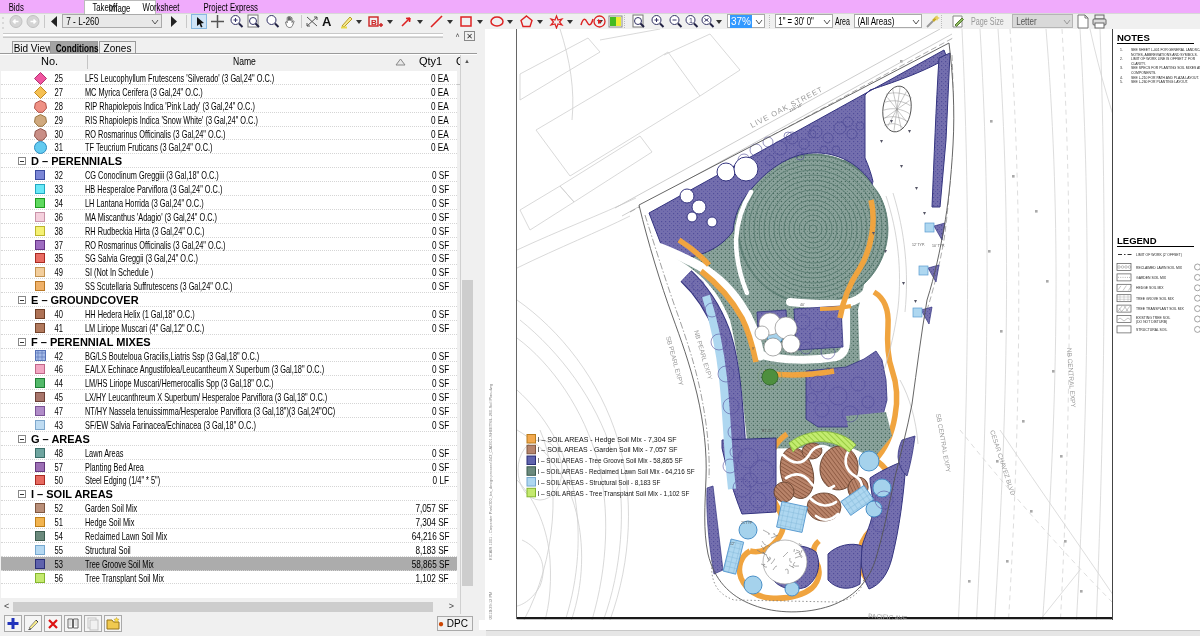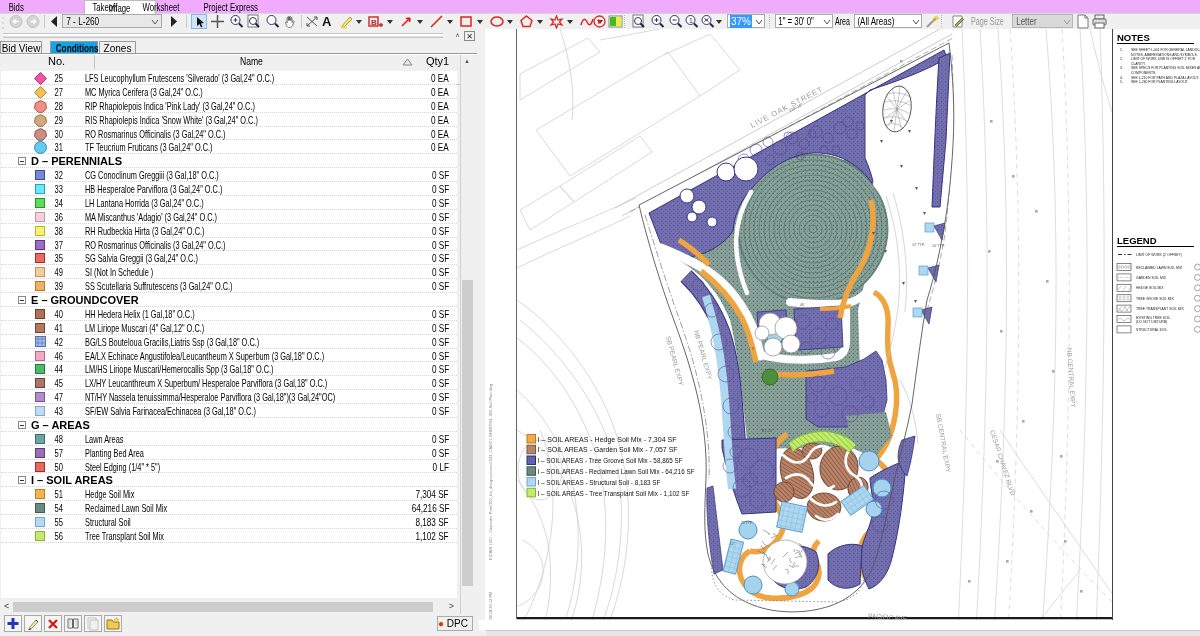--- a/index.html
+++ b/index.html
@@ -13,21 +13,21 @@
 .combo{position:absolute;top:0px;height:14px;background:#fff;border:1px solid #aaa;font-size:10px;line-height:13px;color:#000;}
 .gcombo{background:#d9d9d9;border:1px solid #b5b5b5;color:#555;text-decoration:underline;}
 
 #lpanel{position:absolute;left:0;top:29px;width:478px;height:607px;background:#f0f0f0;border-right:1px solid #c0c0c0;}
 #phead{position:absolute;left:0;top:1px;width:478px;height:11px;}
 #phead .grip{position:absolute;left:3px;top:3px;width:440px;height:5px;border-top:1px solid #c9c9c9;border-bottom:1px solid #c9c9c9;background:linear-gradient(#fff 0 2px,#ddd 2px 3px,#fff 3px 5px);}
 .pbtn{position:absolute;top:1px;width:11px;height:10px;background:#f0f0f0;font-size:8px;line-height:9px;text-align:center;color:#333;}
 #ptabs{position:absolute;left:0;top:12px;width:478px;height:13px;}
 .ptab{position:absolute;top:0;height:12px;font-size:10px;line-height:13px;text-align:center;color:#000;background:#f0f0f0;border:1px solid #9a9a9a;border-bottom:none;transform:skewX(0deg);}
 #ptabline{position:absolute;left:0;top:24px;width:478px;height:2px;background:#fff;border-top:1px solid #9a9a9a;}
-#tblhead{position:absolute;left:12px;top:26px;width:456px;height:30px;background:#f0f0f0;border-bottom:1px solid #c5c5c5;font-size:11px;color:#000;}
+#tblhead{position:absolute;left:5px;top:26px;width:456px;height:30px;background:#f0f0f0;border-bottom:1px solid #c5c5c5;font-size:11px;color:#000;}
 #tblbody{position:absolute;left:1px;top:42px;width:456px;height:527px;background:#fff;overflow:hidden;}
 .trow{position:relative;width:456px;height:13.878px;border-bottom:1px dotted #d5d5d5;font-size:10.5px;color:#000;white-space:nowrap;}
 .trow.sel{background:#acacac;}
 .ic{position:absolute;top:1px;}
 .no{position:absolute;left:0px;width:62px;text-align:right;top:0px;line-height:14px;transform:scaleX(0.72);transform-origin:right center;}
 .nm{position:absolute;left:84px;top:0px;line-height:14px;transform:scaleX(0.70);transform-origin:left center;}
 .qty{position:absolute;right:8px;top:0;line-height:14px;transform:scaleX(0.78);transform-origin:right center;}
 .trow.group{border-bottom:1px dotted #d5d5d5;}
 .minus{position:absolute;left:17px;top:3px;width:8px;height:8px;border:1px solid #888;background:#fff;}
 .minus:after{content:"";position:absolute;left:1px;top:3px;width:4px;height:1px;background:#333;}
@@ -237,22 +237,22 @@
       </svg>
     </div>
 
   <div id="lpanel">
     <div id="phead">
       <div class="grip"></div>
       <div class="pbtn" style="left:452px;font-size:7px;color:#444;">˄</div>
       <div class="pbtn" style="left:464px;border:1px solid #888;">✕</div>
     </div>
     <div id="ptabs">
-      <div class="ptab" style="left:0;width:42px;">Bid View</div>
-      <div class="ptab" style="left:50px;width:48px;font-weight:bold;background:#0ea5e9;"><span style="display:inline-block;transform:scaleX(0.82);transform-origin:center;">Conditions</span></div>
+      <div class="ptab" style="left:12px;width:42px;">Bid View</div>
+      <div class="ptab" style="left:50px;width:48px;font-weight:bold;background:#a3a3a3;"><span style="display:inline-block;transform:scaleX(0.82);transform-origin:center;">Conditions</span></div>
       <div class="ptab" style="left:99px;width:37px;">Zones</div>
     </div>
     <div id="ptabline"></div>
     <div id="tblhead">
       <span style="position:absolute;left:36px;top:0;">No.</span>
       <span style="position:absolute;left:228px;top:0;transform:scaleX(0.78);transform-origin:left center;">Name</span>
       <svg style="position:absolute;left:390px;top:3px;" width="11" height="8">
           <path d="M5.5 1 L10 7 L1 7 Z" fill="#e8e8e8" stroke="#888" stroke-width="1"></path>
         </svg>
       <span style="position:absolute;left:414px;top:0;">Qty1</span>
@@ -397,20 +397,24 @@
           <span class="qty">0 SF</span>
         </div>
 <div class="trow">
           <span class="ic" style="left:34px;top:2px;"><svg width="10" height="10">
               <rect x="0.5" y="0.5" width="9" height="9" fill="#B27A5E" stroke="#74442C" stroke-width="1"></rect>
             </svg></span>
           <span class="no">41</span>
           <span class="nm">LM Liriope Muscari (4" Gal,12" O.C.)</span>
           <span class="qty">0 SF</span>
         </div>
+<div class="trow group">
+          <span class="minus"></span>
+          <span class="gname">F – PERENNIAL MIXES</span>
+        </div>
 <div class="trow">
           <span class="ic" style="left:34px;"><svg width="11" height="11">
               <rect x="0.5" y="0.5" width="10" height="10" fill="#A3B9E6" stroke="#5571B5" stroke-width="1"></rect>
               <path d="M0 3 H11 M0 7 H11 M3 0 V11 M7 0 V11" stroke="#5571B5" stroke-width="0.6"></path>
             </svg></span>
           <span class="no">42</span>
           <span class="nm">BG/LS Bouteloua Gracilis,Liatris Ssp (3 Gal,18" O.C.)</span>
           <span class="qty">0 SF</span>
         </div>
 <div class="trow">
@@ -480,20 +484,28 @@
           <span class="no">50</span>
           <span class="nm">Steel Edging (1/4" * 5")</span>
           <span class="qty">0 LF</span>
         </div>
 <div class="trow group">
           <span class="minus"></span>
           <span class="gname">I – SOIL AREAS</span>
         </div>
 <div class="trow">
           <span class="ic" style="left:34px;top:2px;"><svg width="10" height="10">
+              <rect x="0.5" y="0.5" width="9" height="9" fill="#B98F79" stroke="#7E5640" stroke-width="1"></rect>
+            </svg></span>
+          <span class="no">52</span>
+          <span class="nm">Garden Soil Mix</span>
+          <span class="qty">7,057 SF</span>
+        </div>
+<div class="trow">
+          <span class="ic" style="left:34px;top:2px;"><svg width="10" height="10">
               <rect x="0.5" y="0.5" width="9" height="9" fill="#F2B44F" stroke="#BE7F1A" stroke-width="1"></rect>
             </svg></span>
           <span class="no">51</span>
           <span class="nm">Hedge Soil Mix</span>
           <span class="qty">7,304 SF</span>
         </div>
 <div class="trow">
           <span class="ic" style="left:34px;top:2px;"><svg width="10" height="10">
               <rect x="0.5" y="0.5" width="9" height="9" fill="#6B8A7D" stroke="#3C5C4F" stroke-width="1"></rect>
             </svg></span>
@@ -501,20 +513,28 @@
           <span class="nm">Reclaimed Lawn Soil Mix</span>
           <span class="qty">64,216 SF</span>
         </div>
 <div class="trow">
           <span class="ic" style="left:34px;top:2px;"><svg width="10" height="10">
               <rect x="0.5" y="0.5" width="9" height="9" fill="#B5D9F2" stroke="#76A8CF" stroke-width="1"></rect>
             </svg></span>
           <span class="no">55</span>
           <span class="nm">Structural Soil</span>
           <span class="qty">8,183 SF</span>
+        </div>
+<div class="trow sel">
+          <span class="ic" style="left:34px;top:2px;"><svg width="10" height="10">
+              <rect x="0.5" y="0.5" width="9" height="9" fill="#5F63AD" stroke="#2A2F77" stroke-width="1"></rect>
+            </svg></span>
+          <span class="no">53</span>
+          <span class="nm">Tree Groove Soil Mix</span>
+          <span class="qty">58,865 SF</span>
         </div>
 <div class="trow">
           <span class="ic" style="left:34px;top:2px;"><svg width="10" height="10">
               <rect x="0.5" y="0.5" width="9" height="9" fill="#C4E96E" stroke="#84B52E" stroke-width="1"></rect>
             </svg></span>
           <span class="no">56</span>
           <span class="nm">Tree Transplant Soil Mix</span>
           <span class="qty">1,102 SF</span>
         </div>
     </div>

